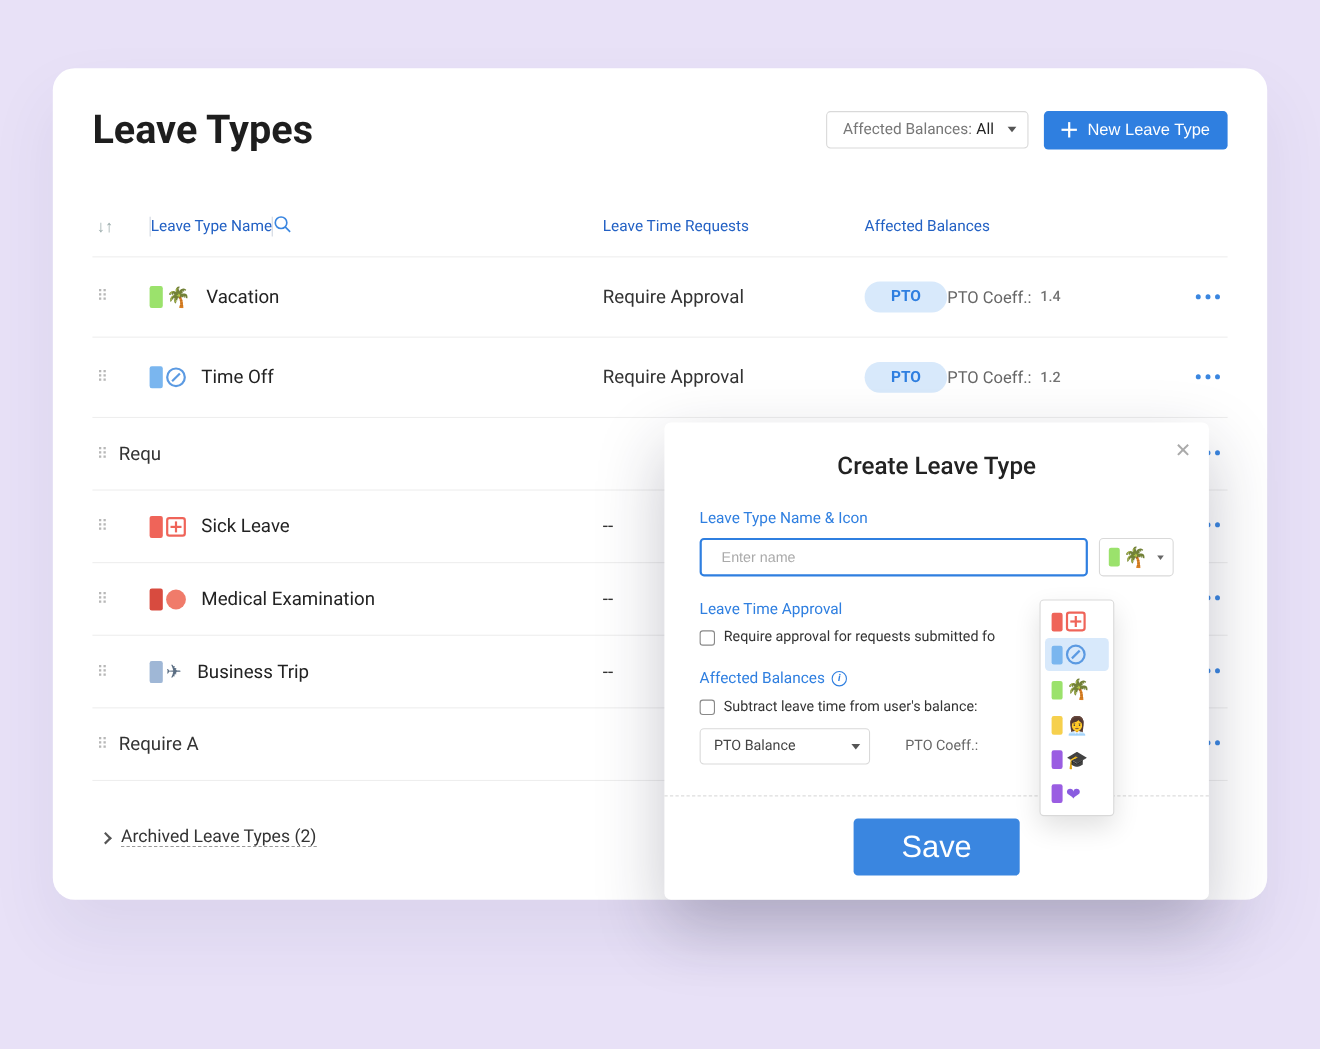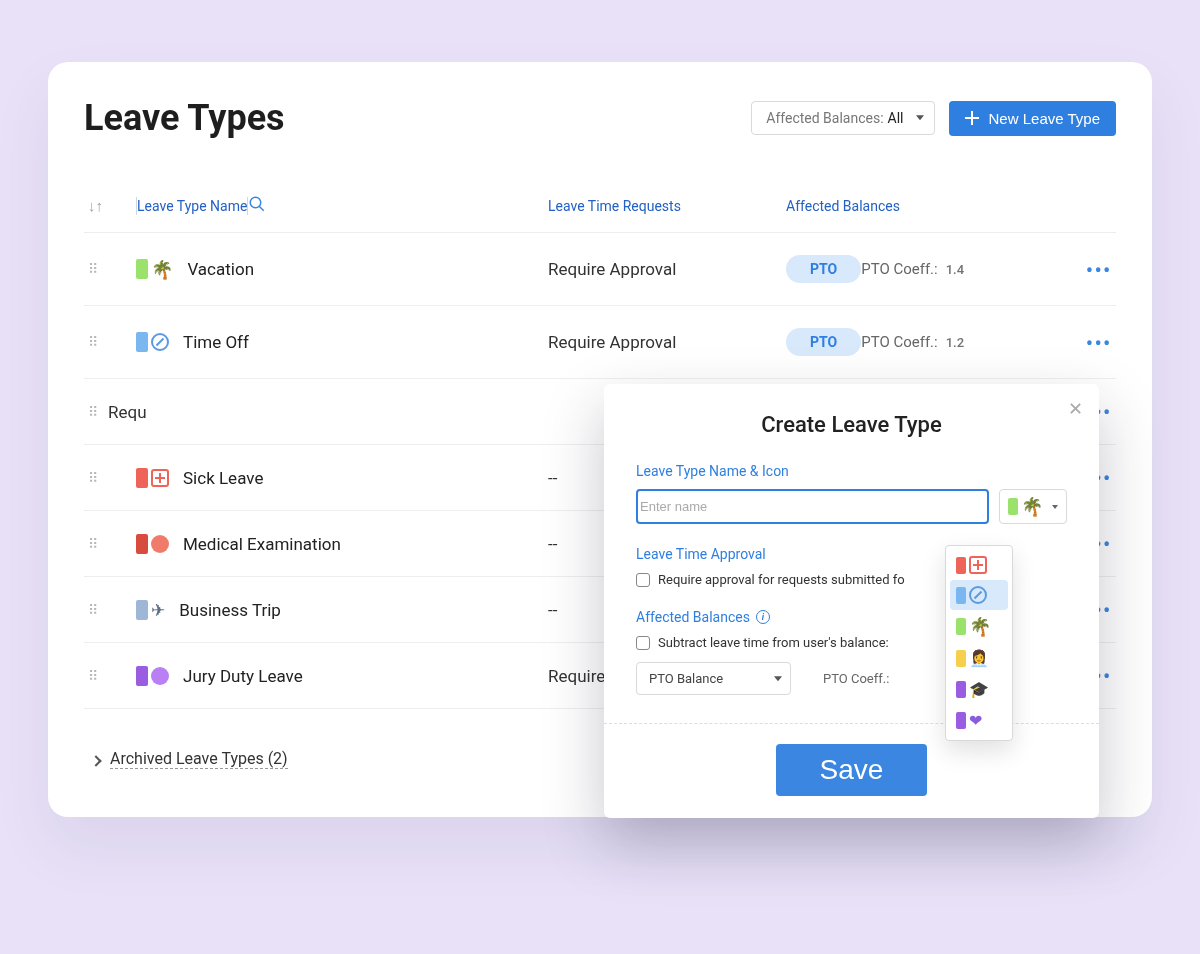--- a/index.html
+++ b/index.html
@@ -94,21 +94,21 @@
 .modal{
   position:absolute; left:604px; top:384px; width:495px; background:#fff;
   border-radius:6px; box-shadow:0 25px 60px rgba(30,30,60,.25);
   padding:28px 32px 22px 32px;
 }
 .modal-title{font-size:22px;font-weight:500;color:#222;text-align:center;margin-bottom:26px;}
 .close{position:absolute;right:16px;top:14px;color:#aaa;font-size:18px;cursor:pointer;}
 .section-lbl{color:#2f7fe0;font-size:14px;margin-bottom:10px;display:flex;align-items:center;gap:6px;}
 .info{width:14px;height:14px;border:1.5px solid #2f7fe0;border-radius:50%;display:inline-flex;align-items:center;justify-content:center;font-size:9px;color:#2f7fe0;font-style:italic;font-weight:bold;}
 .name-row{display:flex;gap:10px;margin-bottom:22px;}
-.txt{flex:1;border:2px solid #2f7fe0;border-radius:4px;padding:8px 2px;font-size:13px;color:#333;}
+.txt{flex:1;border:2px solid #2f7fe0;border-radius:4px;padding:8px 18px;font-size:13px;color:#333;}
 .txt::placeholder{color:#aaa;}
 .icon-sel{width:68px;border:1px solid #d9d9d9;border-radius:4px;display:flex;align-items:center;justify-content:space-between;padding:5px 8px;position:relative;}
 .mini-caret::after{content:"";display:block;width:0;height:0;border-left:3px solid transparent;border-right:3px solid transparent;border-top:4px solid #666;}
 .chk-row{display:flex;align-items:center;gap:8px;font-size:13px;color:#333;margin-bottom:22px;}
 .chk{width:14px;height:14px;border:1.5px solid #888;border-radius:3px;}
 .bal-row{display:flex;gap:32px;align-items:center;}
 .sel{border:1px solid #d9d9d9;border-radius:4px;padding:8px 28px 8px 12px;font-size:13px;color:#444;position:relative;min-width:155px;}
 .coef-field-lbl{font-size:13px;color:#666;}
 .modal-hr{border:none;border-top:1px dashed #ddd;margin:28px -32px 20px -32px;}
 .save-btn{display:block;margin:0 auto;background:#3a86e0;color:#fff;border:none;border-radius:4px;padding:10px 44px;font-size:28px;cursor:pointer;}
@@ -247,27 +247,20 @@
             <span>Business Trip</span>
           </div>
           <div class="c-req">--</div>
           <div class="c-bal"></div>
           <div class="c-act"><span class="more">•••</span></div>
         </div>
         <div class="row">
           <div class="drag">
             <span>⠿</span>
           </div>
-          <div class="c-name">
-            <span class="ico-pair">
-              <span class="sq g-purple"></span>
-              <span class="circ c-purple"></span>
-            </span>
-            <span>Jury Duty Leave</span>
-          </div>
           <div class="c-req">Require A</div>
           <div class="c-bal"></div>
           <div class="c-act"><span class="more">•••</span></div>
         </div>
       </div>
   </div>
 
   <div class="archived">
     <span class="chev"></span>
     <span class="lbl">Archived Leave Types (2)</span>

